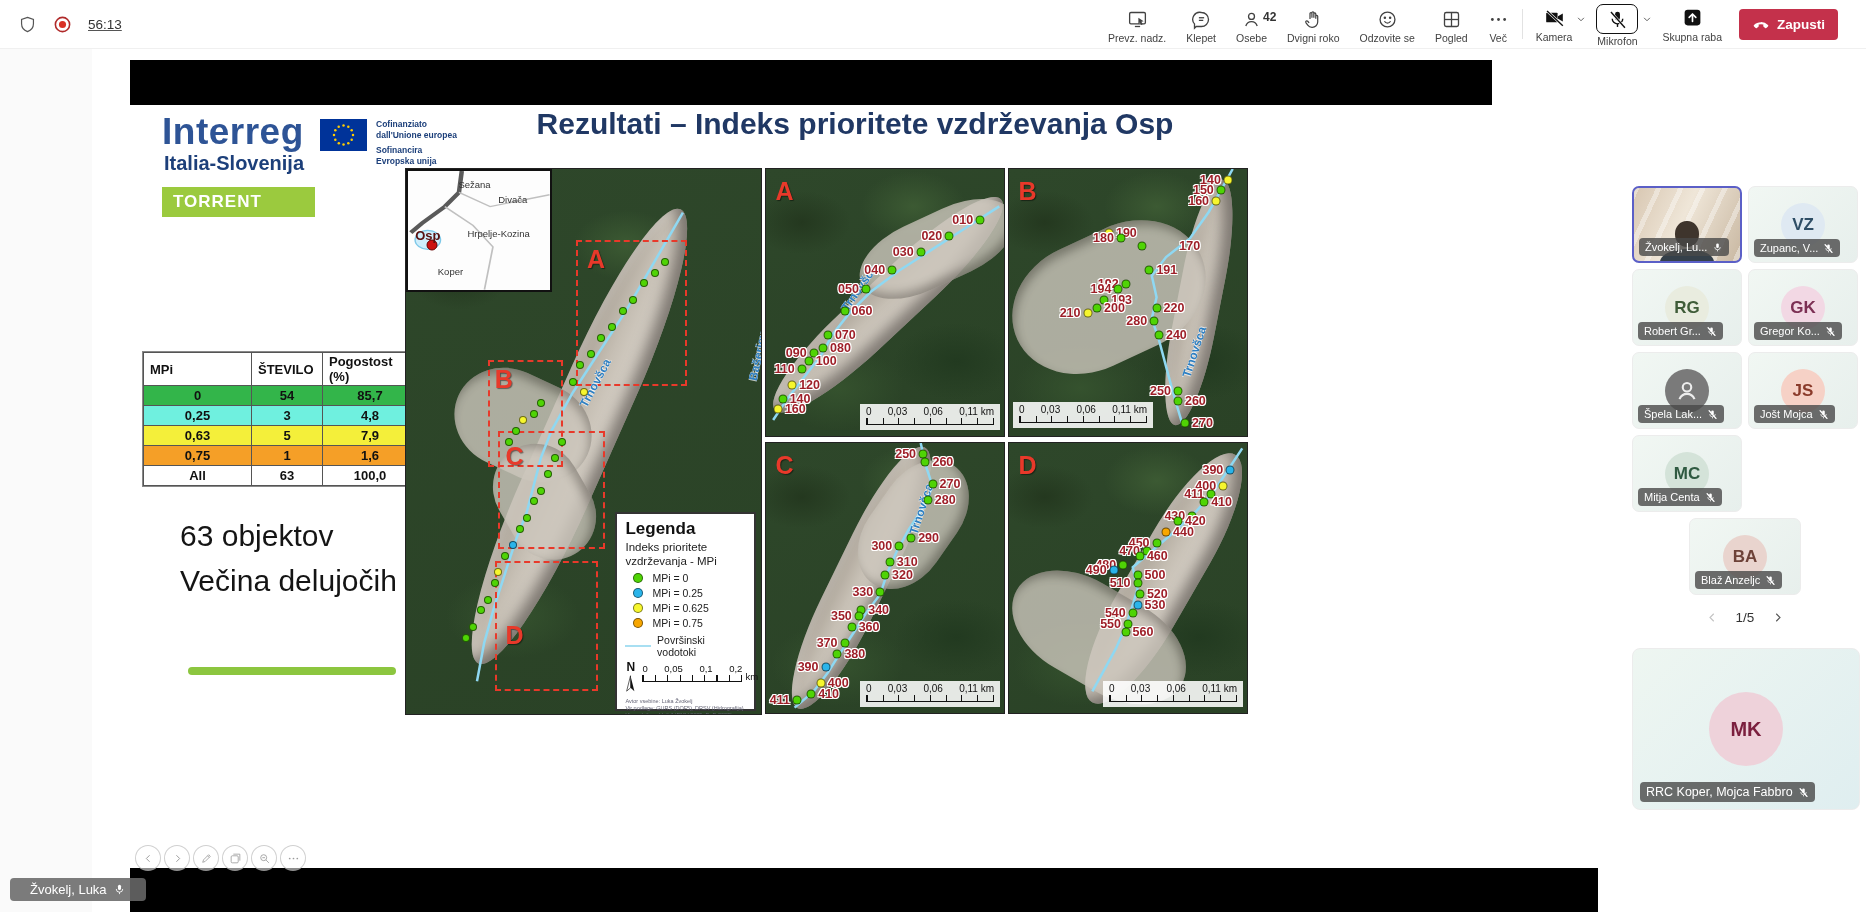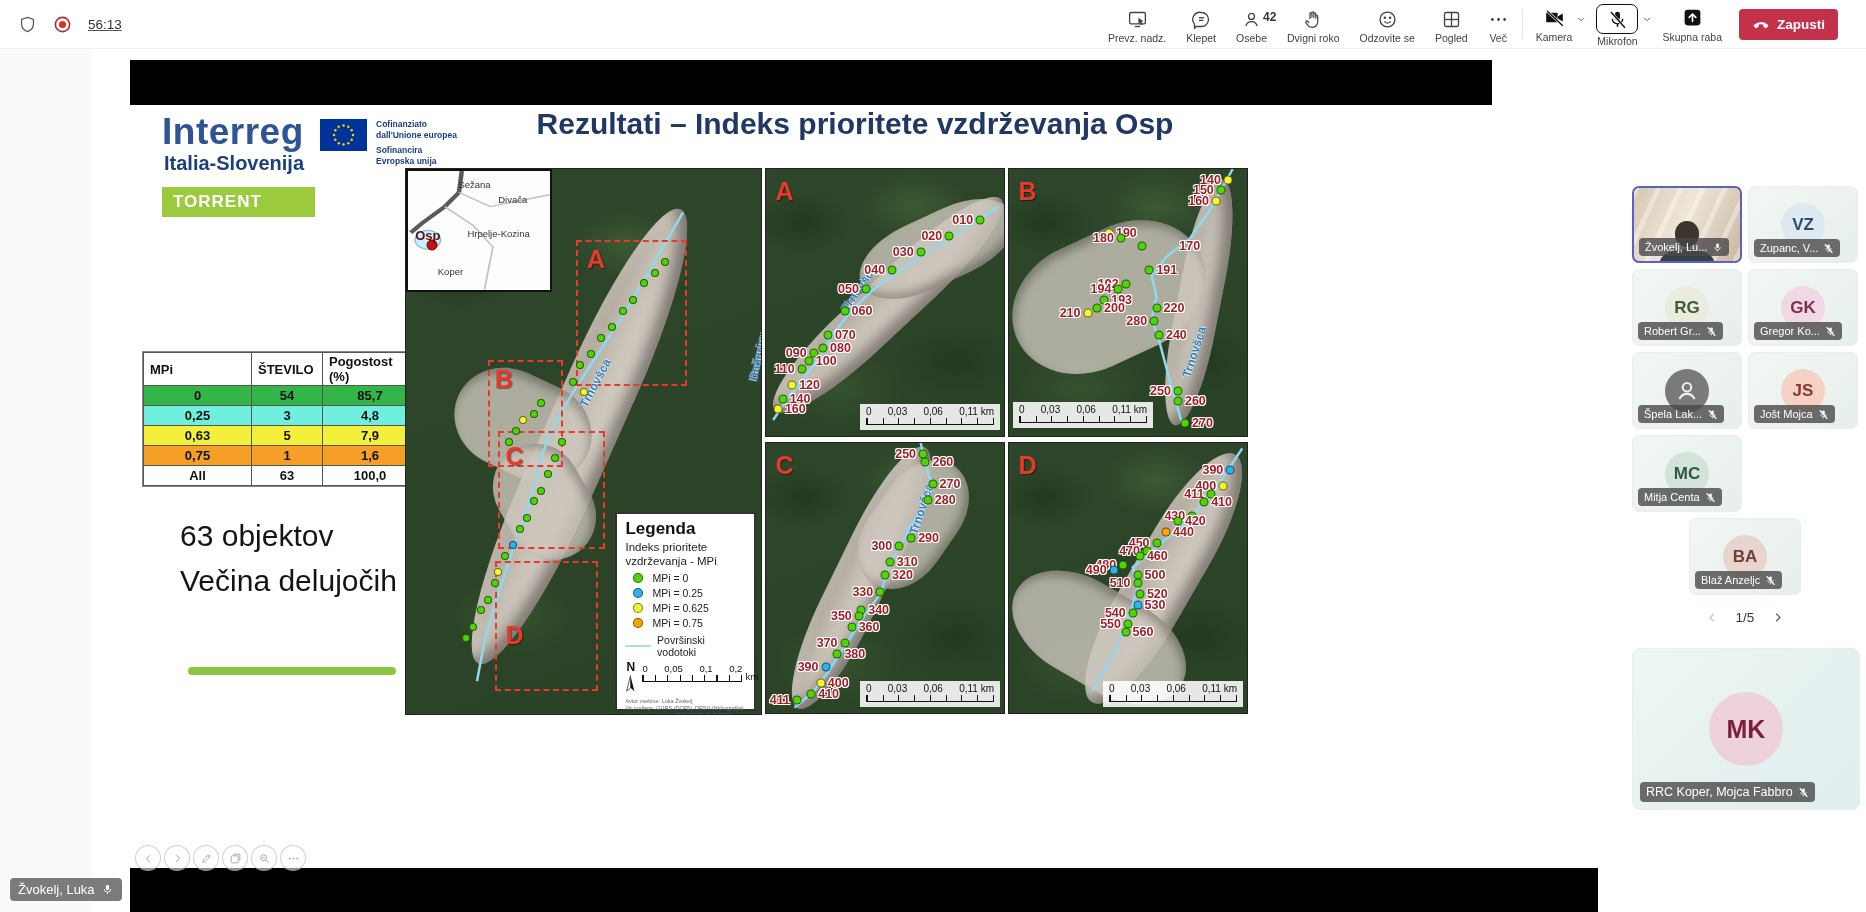--- a/index.html
+++ b/index.html
@@ -132,21 +132,21 @@
                     border-radius:50%;transform:translate(-50%,-50%);box-sizing:border-box;}
 
   
   .viewer-controls{position:absolute;left:135px;top:845px;display:flex;gap:3px;z-index:20;}
   .vc{width:26px;height:26px;border-radius:50%;border:1px solid rgba(150,150,150,.45);
       background:rgba(255,255,255,.55);color:#9a9a9a;display:flex;align-items:center;justify-content:center;}
   .vc svg{width:13px;height:13px;}
 
   
   .presenter-pill{position:absolute;left:10px;top:878px;background:rgba(105,105,105,.88);color:#fff;
-                  border-radius:4px;padding:4px 8px;font-size:13px;display:flex;align-items:center;gap:6px;z-index:30;}
+                  border-radius:4px;padding:4px 20px;font-size:13px;display:flex;align-items:center;gap:6px;z-index:30;}
   .presenter-pill .ic{width:13px;height:13px;color:#fff;}
   .presenter-pill .ic svg{width:100%;height:100%;}
 
   
   .sidebar{position:absolute;left:1598px;top:48px;width:268px;height:864px;background:#fff;}
   #tiles{position:absolute;left:34px;top:138px;width:226px;display:grid;
          grid-template-columns:110px 110px;gap:6px;}
   .tile{height:77px;border-radius:7px;position:relative;overflow:hidden;
         background:linear-gradient(135deg,#f1f7f3,#e7efec);border:1px solid #ececec;box-sizing:border-box;
         display:flex;align-items:center;justify-content:center;}
@@ -170,21 +170,21 @@
   .pagination{position:absolute;left:34px;top:562px;width:226px;display:flex;align-items:center;
               justify-content:center;gap:16px;}
   .pg-chev{width:15px;height:15px;}
   .pg-chev svg{width:100%;height:100%;}
   .pg-chev.disabled{color:#c3c3c3;}
   .pg-chev.enabled{color:#555;}
   .pg-label{font-size:13.5px;color:#333;}
   .spotlight{position:absolute;left:34px;top:600px;width:226px;height:160px;border-radius:8px;overflow:hidden;
              background:linear-gradient(135deg,#eef6f1,#dfeef0);border:1px solid #ececec;
              display:flex;align-items:center;justify-content:center;}
-  .spotlight .av-init{width:74px;height:74px;font-size:25px;}
+  .spotlight .av-init{width:74px;height:74px;font-size:20px;}
   .spotlight .pill{font-size:12.5px;left:7px;bottom:7px;}
 </style>
 </head>
 <body>
 
 <div class="toolbar">
   <div class="tb-left">
     <span class="ic" id="shield-ic"><svg viewBox="0 0 24 24" fill="none" stroke="currentColor" stroke-width="1.5">
           <path d="M12 3l7.5 2.6V11c0 4.8-3.2 8.4-7.5 10-4.3-1.6-7.5-5.2-7.5-10V5.6z"></path>
         </svg></span>

